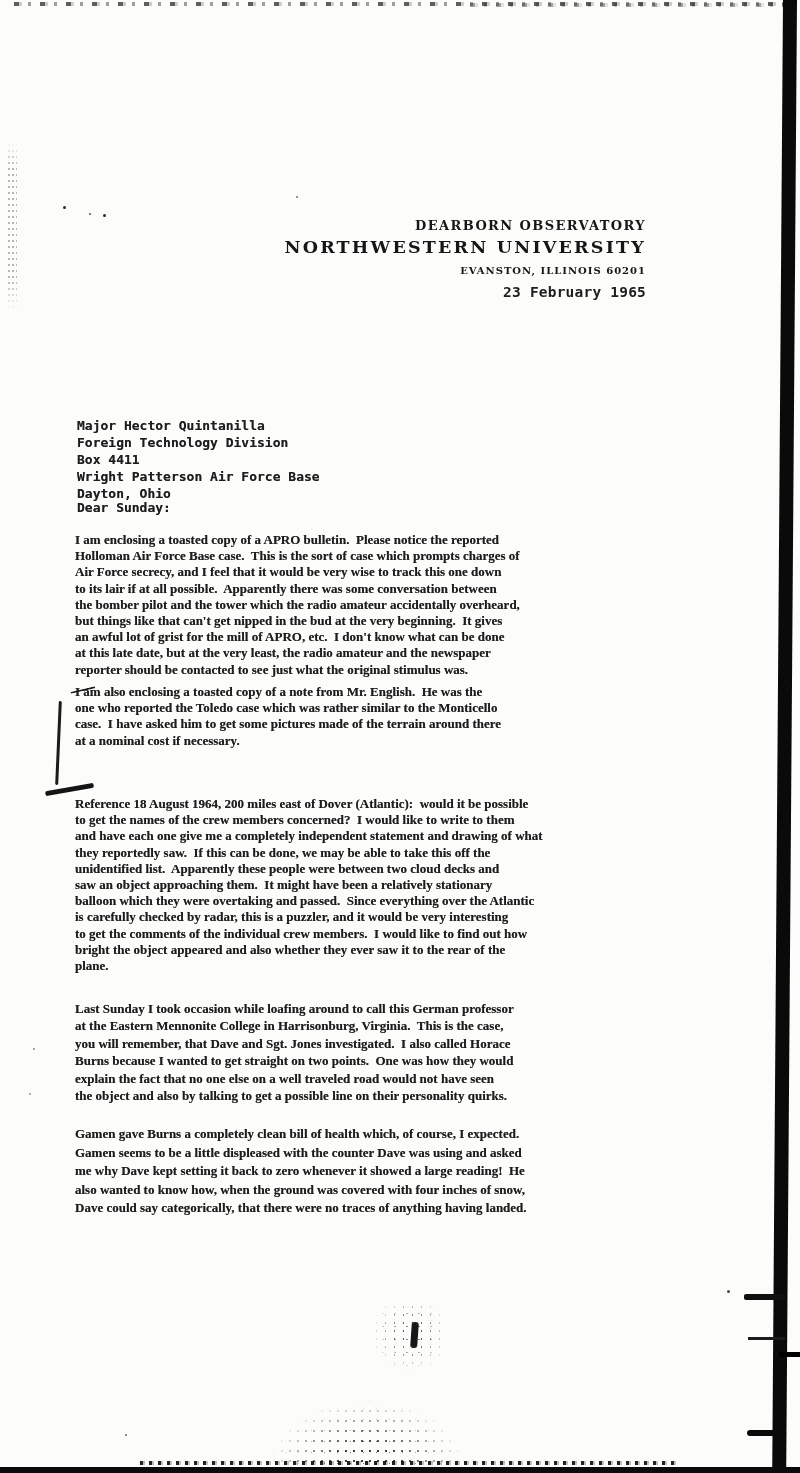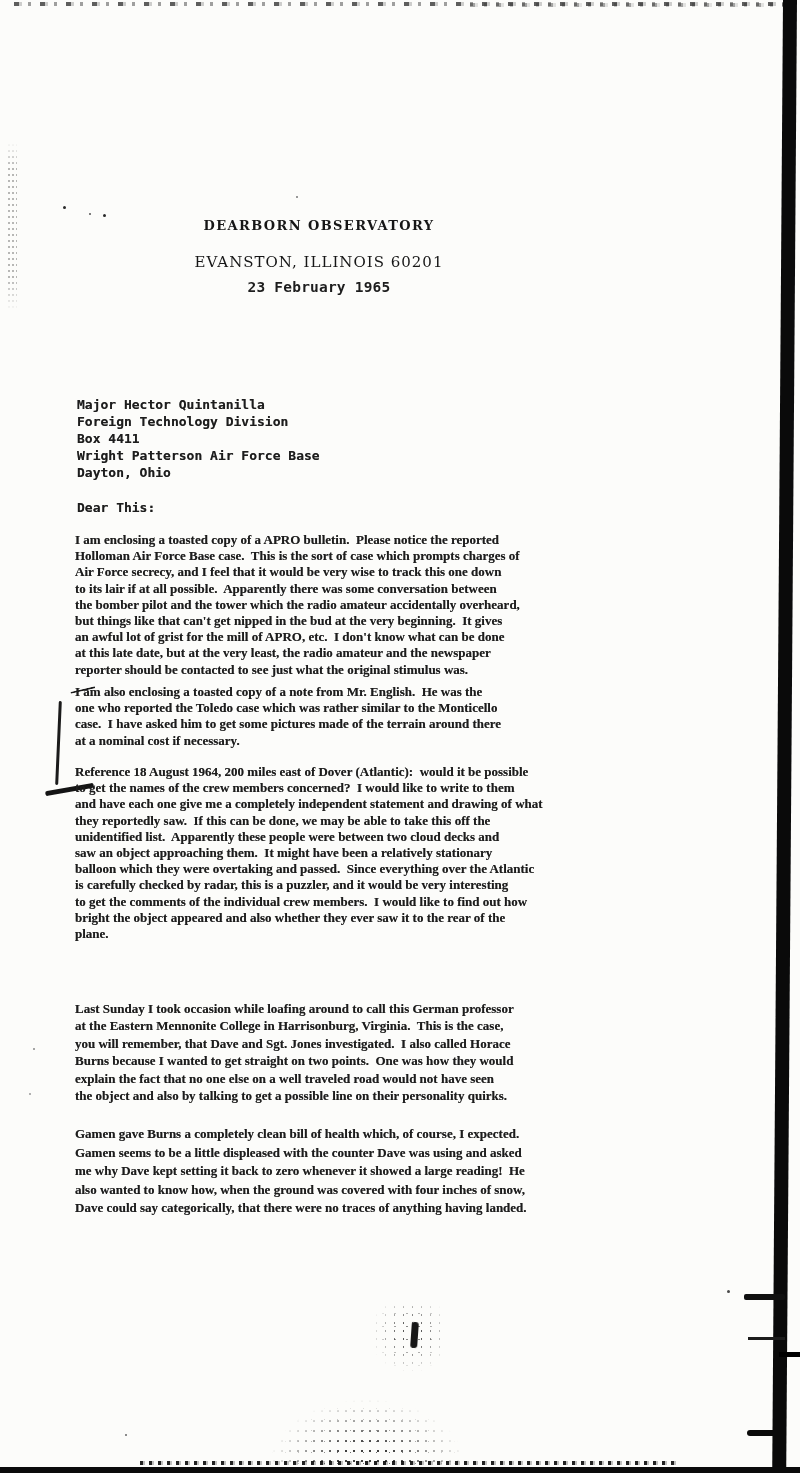--- a/index.html
+++ b/index.html
@@ -93,50 +93,50 @@
   .d2{left:89px;top:213px;width:2.4px;height:2.4px;background:#555;}
   .d3{left:103px;top:214px;width:3.4px;height:3.4px;}
   .d4{left:296px;top:196px;width:2px;height:2px;background:#777;}
   .d5{left:727px;top:1290px;width:3px;height:3px;background:#4a4a4a;}
   .d6{left:33px;top:1048px;width:2px;height:2px;background:#888;}
   .d7{left:29px;top:1093px;width:2px;height:2px;background:#999;}
   .d8{left:125px;top:1434px;width:2.4px;height:2.4px;background:#666;}
 
   
   .letterhead{
-    position:absolute;left:0;top:218px;width:638px;text-align:center;
+    position:absolute;left:8px;top:218px;width:638px;text-align:right;
     font-family:"DejaVu Serif", serif;color:#161616;
   }
   .lh1{font-size:13px;font-weight:bold;letter-spacing:1.4px;}
   .lh2{font-size:17.5px;font-weight:bold;letter-spacing:2.2px;margin-top:4px;}
-  .lh3{font-size:15px;font-weight:normal;letter-spacing:1px;margin-top:20px;}
+  .lh3{font-size:10px;font-weight:bold;letter-spacing:1px;margin-top:8px;}
   .lh-date{
     font-family:"DejaVu Sans Mono", monospace;
     font-size:14.5px;font-weight:bold;margin-top:8px;letter-spacing:.2px;color:#1d1d1d;
   }
   .recipient{
-    position:absolute;left:77px;top:396px;
+    position:absolute;left:77px;top:417px;
     font-size:13px;font-weight:bold;line-height:17px;
     text-shadow:0 0 .4px rgba(20,20,20,.55);
   }
   .salutation{
     position:absolute;left:77px;top:500px;
     font-size:13px;font-weight:bold;
     text-shadow:0 0 .4px rgba(20,20,20,.55);
   }
   .para{
     position:absolute;left:75px;width:672px;
     font-size:13px;font-weight:bold;
     white-space:pre-wrap;
     text-shadow:0 0 .4px rgba(20,20,20,.55);
     font-family:Liberation Serif, serif;
   }
   .p1{top:532px;line-height:16.2px;}
   .p2{top:684px;line-height:16.2px;}
-  .p3{top:764px;line-height:16.2px;}
+  .p3{top:796px;line-height:16.2px;}
   .p4{top:1000px;line-height:17.4px;}
   .p5{top:1125px;line-height:18.5px;}
 </style>
 </head>
 <body>
 
 <div class="page">
 
   <div class="top-noise"></div>
   <div class="top-noise right-half"></div>
@@ -161,33 +161,34 @@
   <div class="dot d2"></div>
   <div class="dot d3"></div>
   <div class="dot d4"></div>
   <div class="dot d5"></div>
   <div class="dot d6"></div>
   <div class="dot d7"></div>
   <div class="dot d8"></div>
 
   <header class="letterhead">
     <div class="lh1">DEARBORN OBSERVATORY</div>
+    <div class="lh2">NORTHWESTERN UNIVERSITY</div>
     <div class="lh3">EVANSTON, ILLINOIS 60201</div>
     <div class="lh-date">23 February 1965</div>
   </header>
 
   <div class="recipient">
     <div>Major Hector Quintanilla</div>
     <div>Foreign Technology Division</div>
     <div>Box 4411</div>
     <div>Wright Patterson Air Force Base</div>
     <div>Dayton, Ohio</div>
   </div>
 
-  <div class="salutation">Dear This:</div>
+  <div class="salutation">Dear Sunday:</div>
 
   <div class="para p1">I am enclosing a toasted copy of a APRO bulletin.  Please notice the reported
 Holloman Air Force Base case.  This is the sort of case which prompts charges of
 Air Force secrecy, and I feel that it would be very wise to track this one down
 to its lair if at all possible.  Apparently there was some conversation between
 the bomber pilot and the tower which the radio amateur accidentally overheard,
 but things like that can't get nipped in the bud at the very beginning.  It gives
 an awful lot of grist for the mill of APRO, etc.  I don't know what can be done
 at this late date, but at the very least, the radio amateur and the newspaper
 reporter should be contacted to see just what the original stimulus was.</div>

